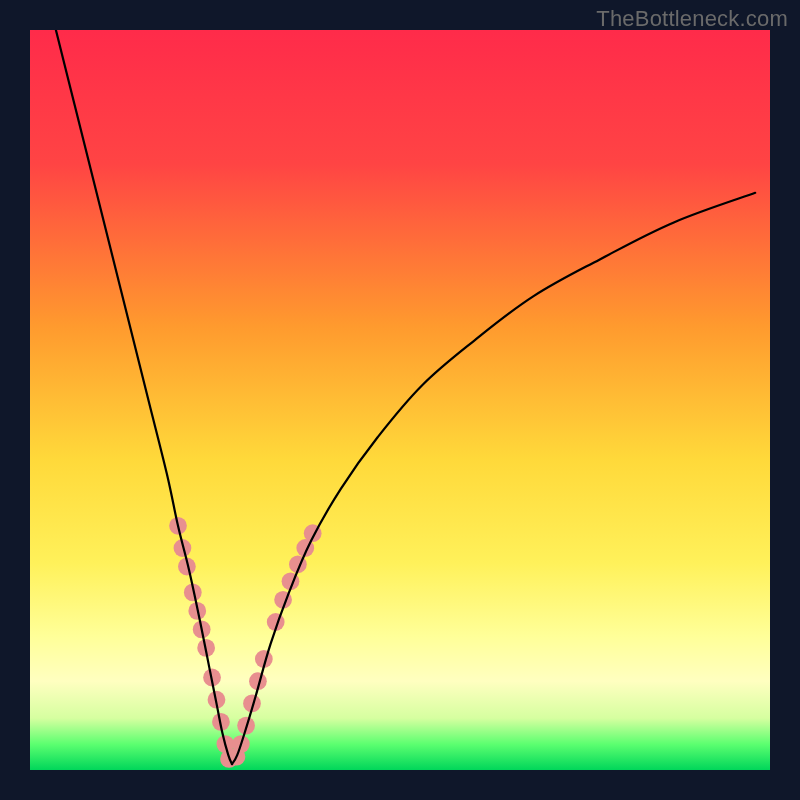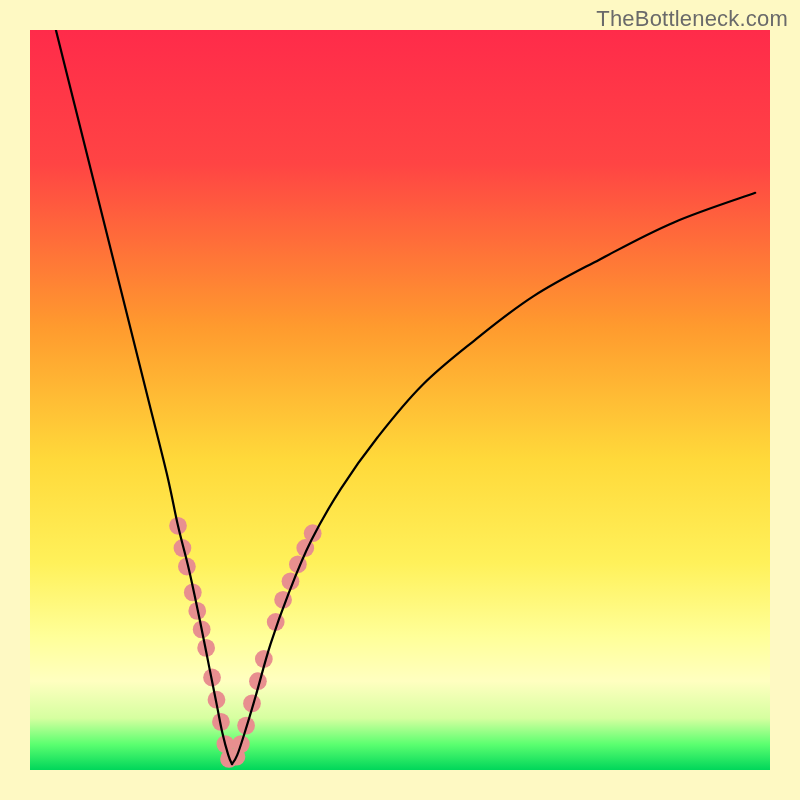--- a/index.html
+++ b/index.html
@@ -10,21 +10,21 @@
     background: #000;
     overflow: hidden;
     font-family: Arial, Helvetica, sans-serif;
   }
   .frame {
     position: absolute;
     top: 0;
     left: 0;
     width: 800px;
     height: 800px;
-    background: #fef9c3;
+    background: #0f172a;
   }
   .plot-area {
     position: absolute;
     top: 30px;
     left: 30px;
     width: 740px;
     height: 740px;
     overflow: hidden;
   }
   .gradient {

